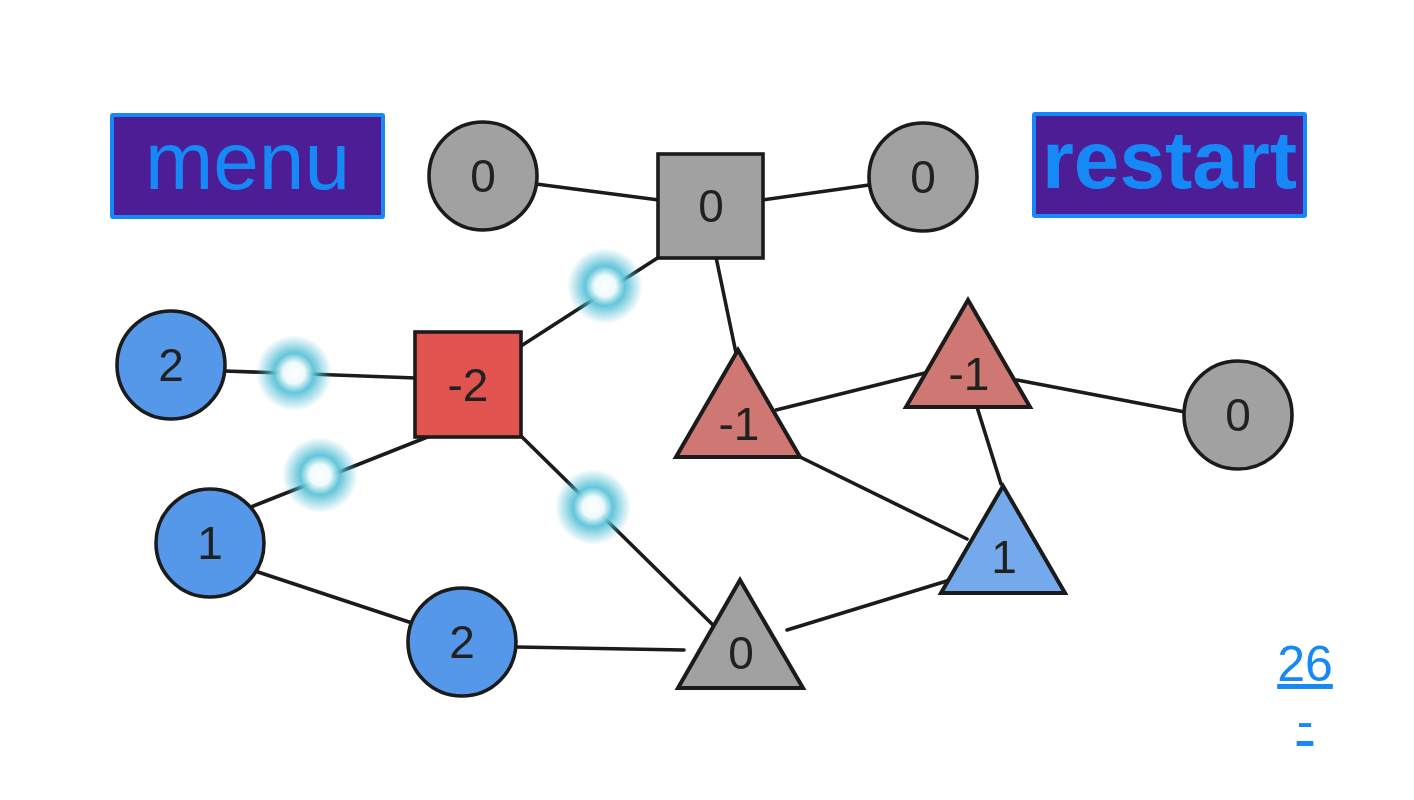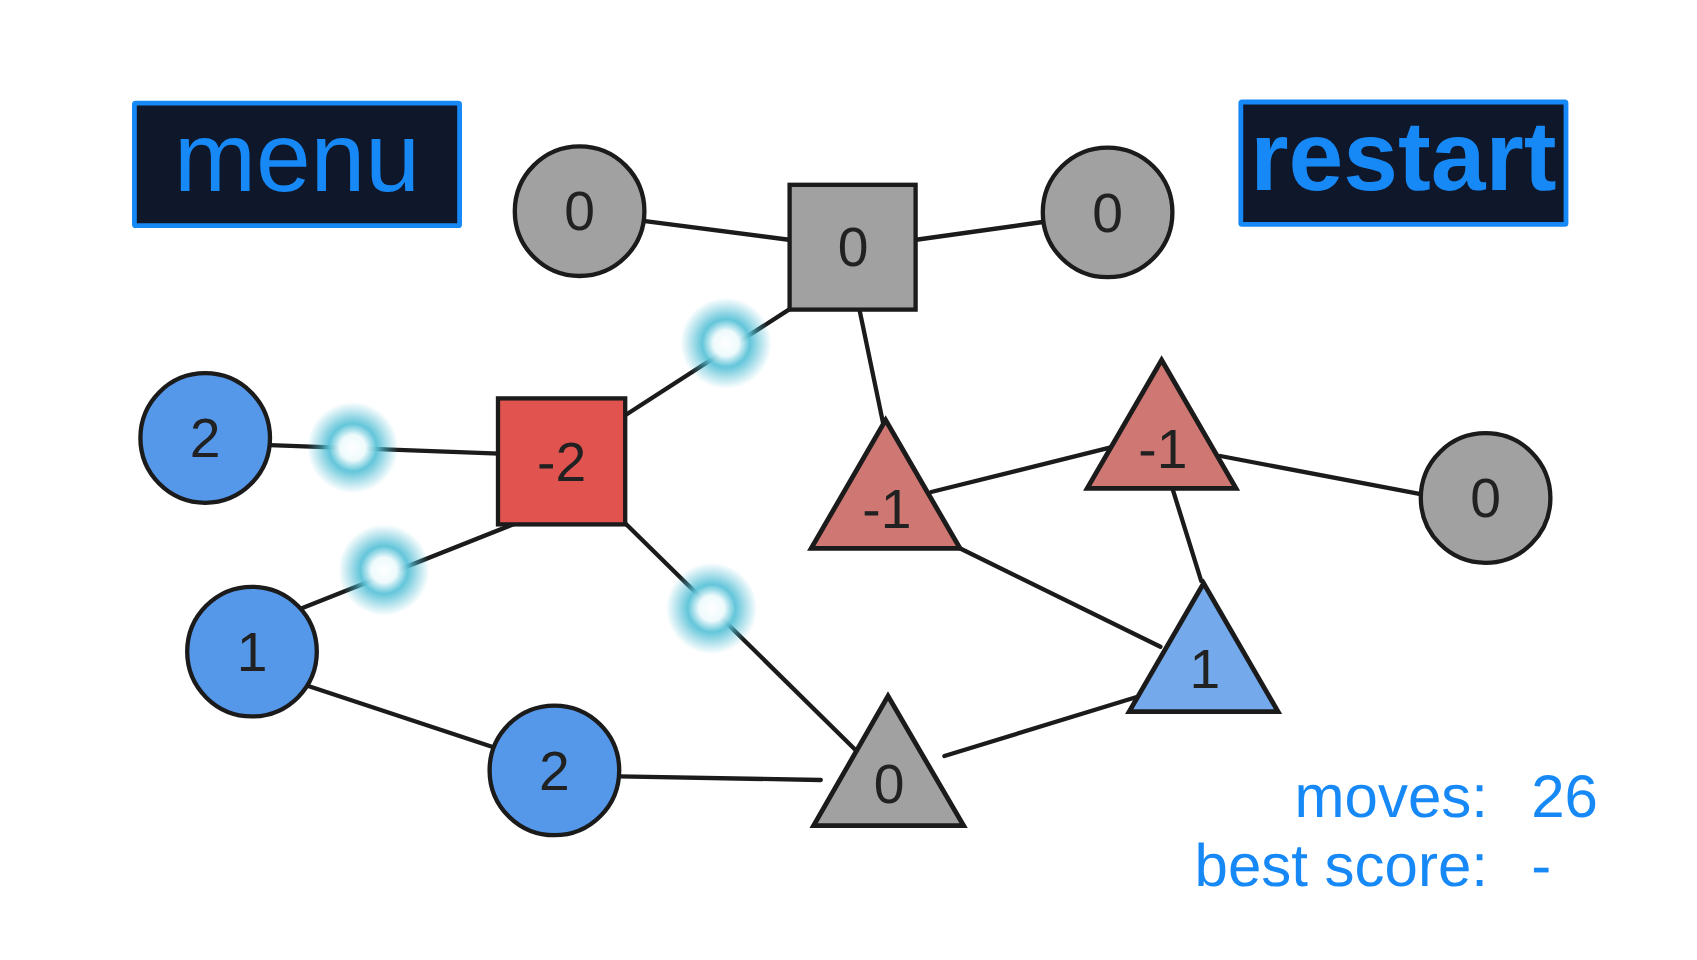--- a/index.html
+++ b/index.html
@@ -7,25 +7,25 @@
     --edge:#1b1b1b;
   }
   html,body{margin:0;padding:0;}
   body{
     width:1414px;height:800px;background:#ffffff;overflow:hidden;
     font-family:"Liberation Sans", sans-serif;
   }
   .stage{position:absolute;left:0;top:0;width:1414px;height:800px;background:#fff;}
 
   .btn{
-    position:absolute;background:#0f172a;border:4px solid var(--accent);
+    position:absolute;background:#4c1d95;border:4px solid var(--accent);
     color:var(--accent);font-family:"Liberation Sans", sans-serif;
     font-weight:300;font-size:82px;line-height:1;
     display:flex;align-items:center;justify-content:center;
-    border-radius:3px;padding:0 0 10px 0;cursor:pointer;
+    border-radius:3px;padding:0 0 10px 0;cursor:pointer;margin-top:29px;
   }
   .btn.menu{left:110px;top:84px;width:275px;height:106px;}
   .btn.restart{left:1032px;top:83px;width:275px;height:106px;font-weight:bold;}
 
   svg.graph{position:absolute;left:0;top:0;}
 
   .shape{stroke:var(--edge);stroke-width:3.6px;}
   .tri{stroke-width:4px;stroke-linejoin:miter;}
   .fill-gray{fill:#a1a1a1;}
   .fill-blue{fill:#5598ea;}
@@ -37,21 +37,21 @@
     font-family:"Liberation Sans", sans-serif;font-weight:300;
     font-size:46px;fill:#212121;text-anchor:middle;
   }
 
   .score{
     position:absolute;top:636px;right:80px;
     color:var(--accent);font-weight:300;font-size:50px;line-height:57px;
     text-align:right;
   }
   .score .row{display:flex;justify-content:flex-end;}
-  .score .val{width:58px;margin-left:36px;text-align:left;}
+  .score .val{width:58px;margin-left:36px;text-align:center;text-decoration:underline;}
 </style>
 </head>
 <body>
 
 <div class="stage">
 
   <button class="btn menu">menu</button>
   <button class="btn restart">restart</button>
 
   <svg class="graph" width="1414" height="800" viewBox="0 0 1414 800">
@@ -136,22 +136,20 @@
       </g>
       <g>
         <polygon class="shape tri fill-gray" points="740,580 803,688 678,688"></polygon>
         <text class="nlabel" x="741" y="669">0</text>
       </g>
     </g>
   </svg>
 
   <div class="score">
     <div class="row">
-      <span>moves:</span>
       <span class="val">26</span>
     </div>
     <div class="row">
-      <span>best score:</span>
       <span class="val">-</span>
     </div>
   </div>
 
 </div>
 
 </body></html>

